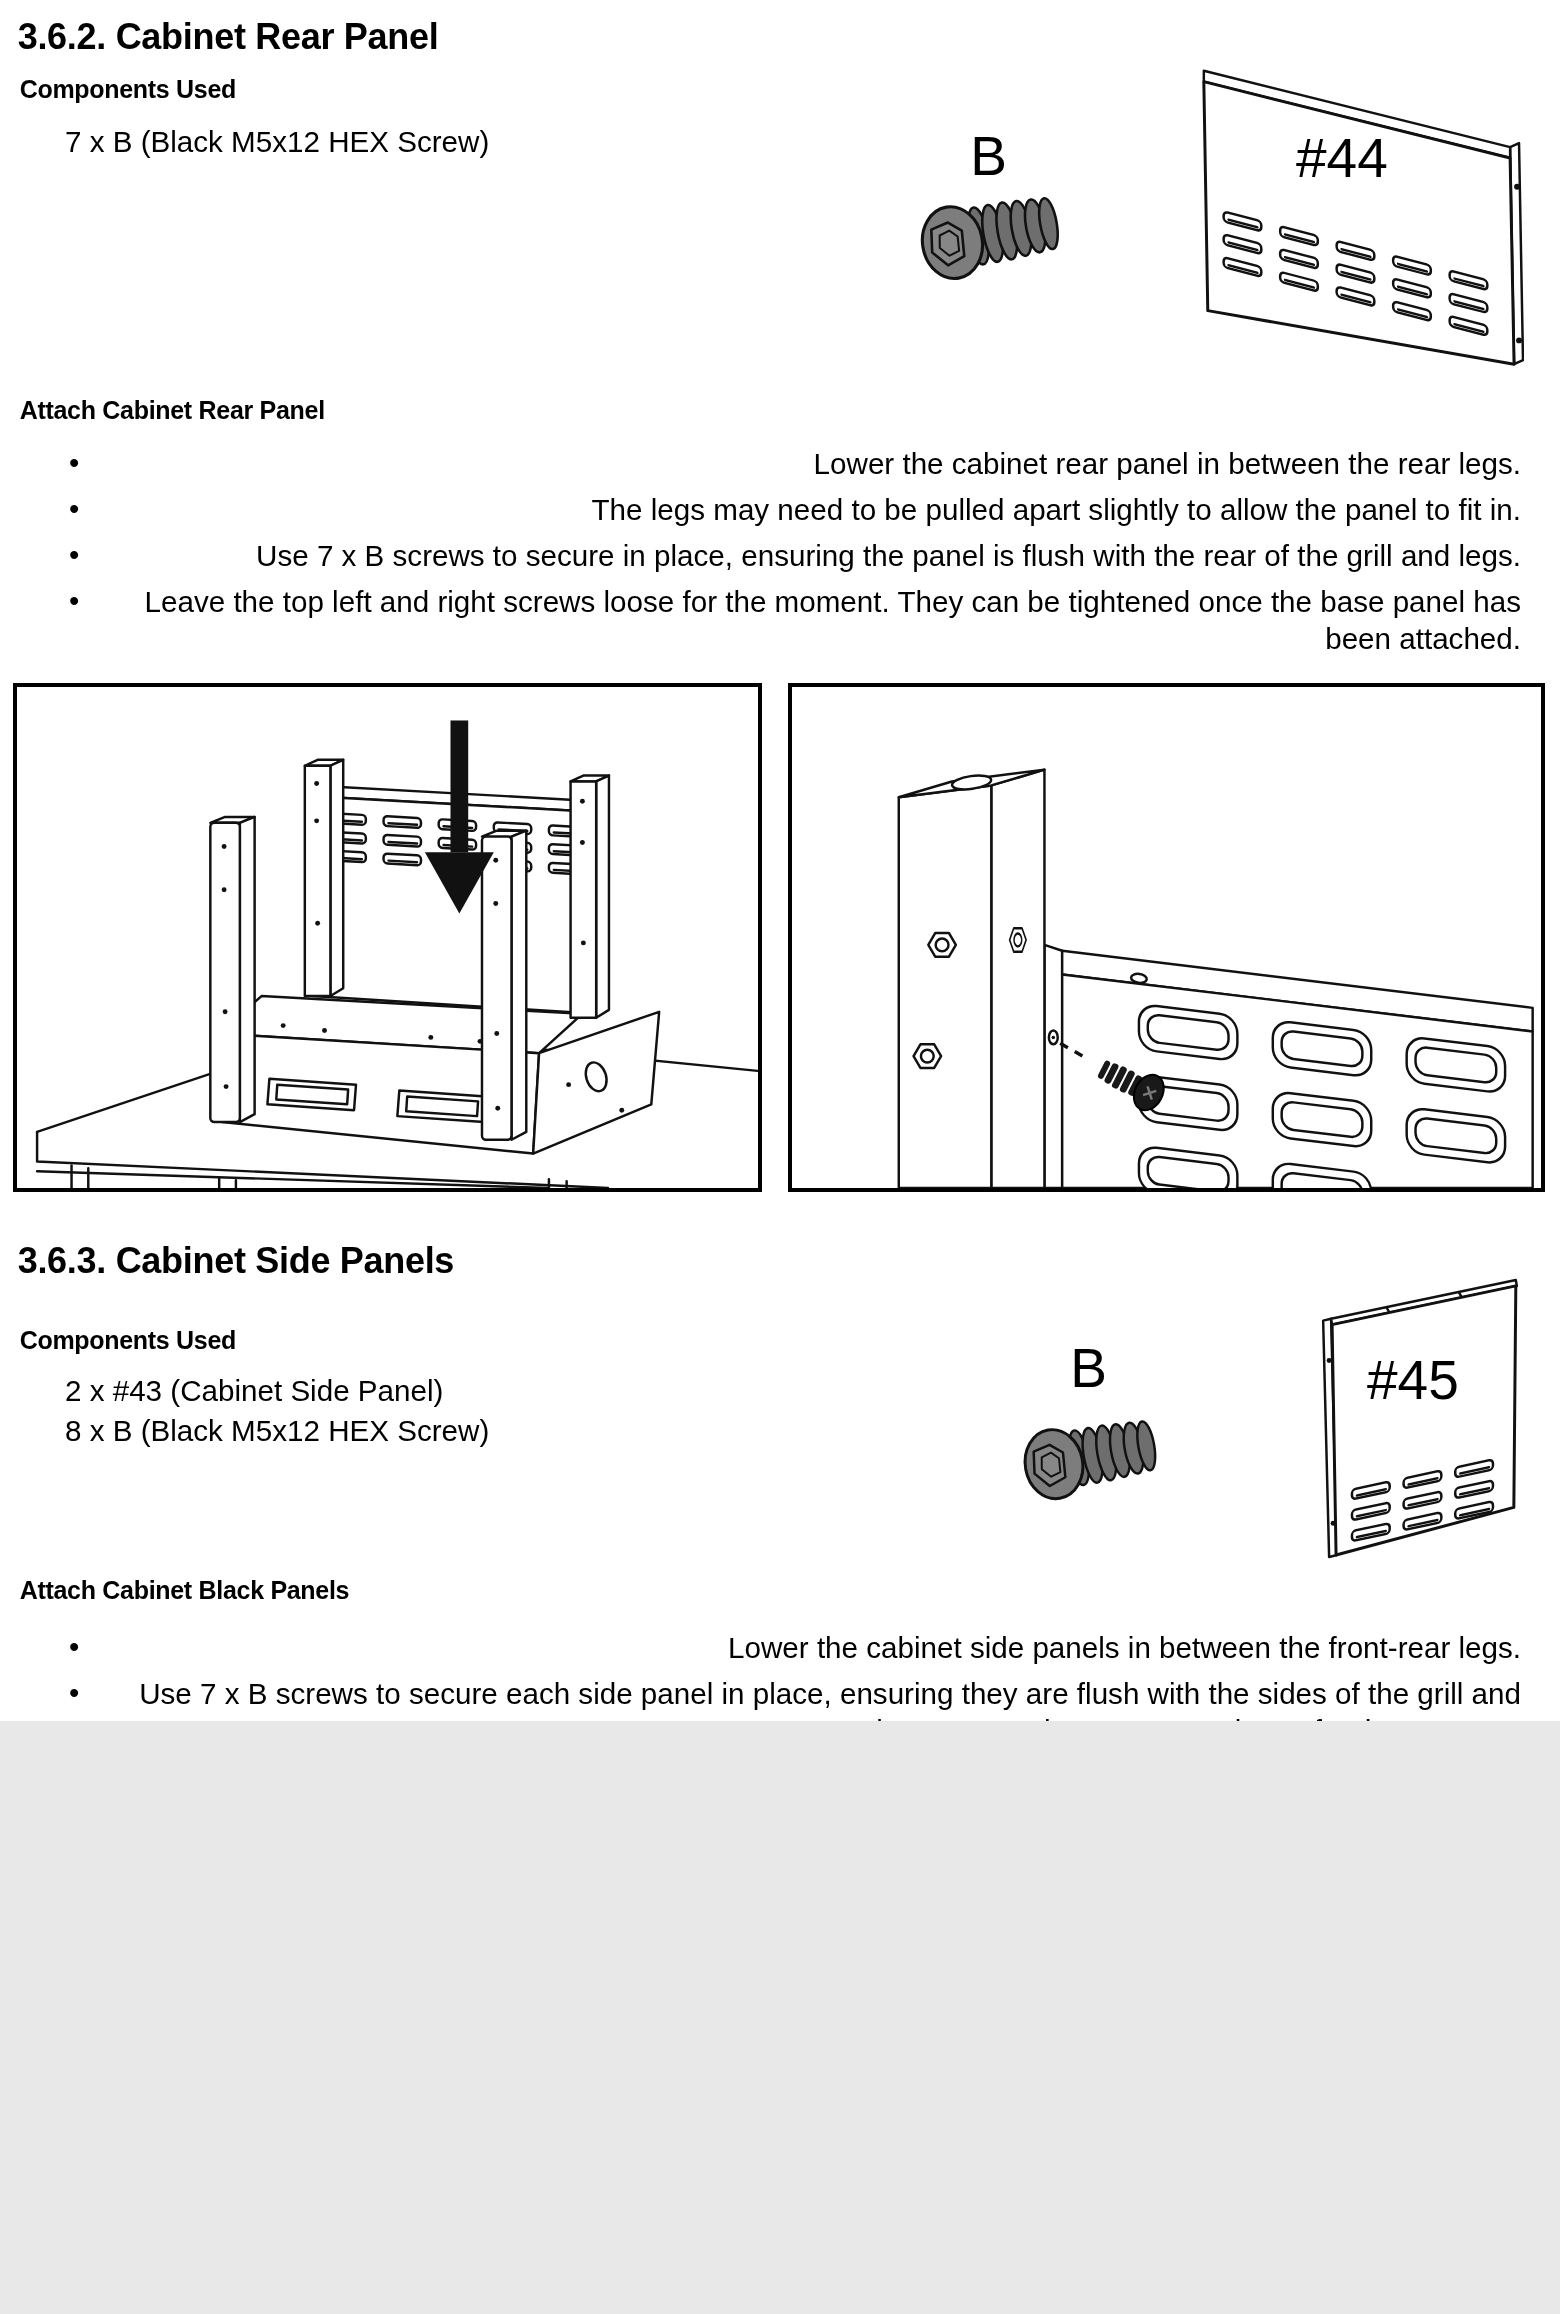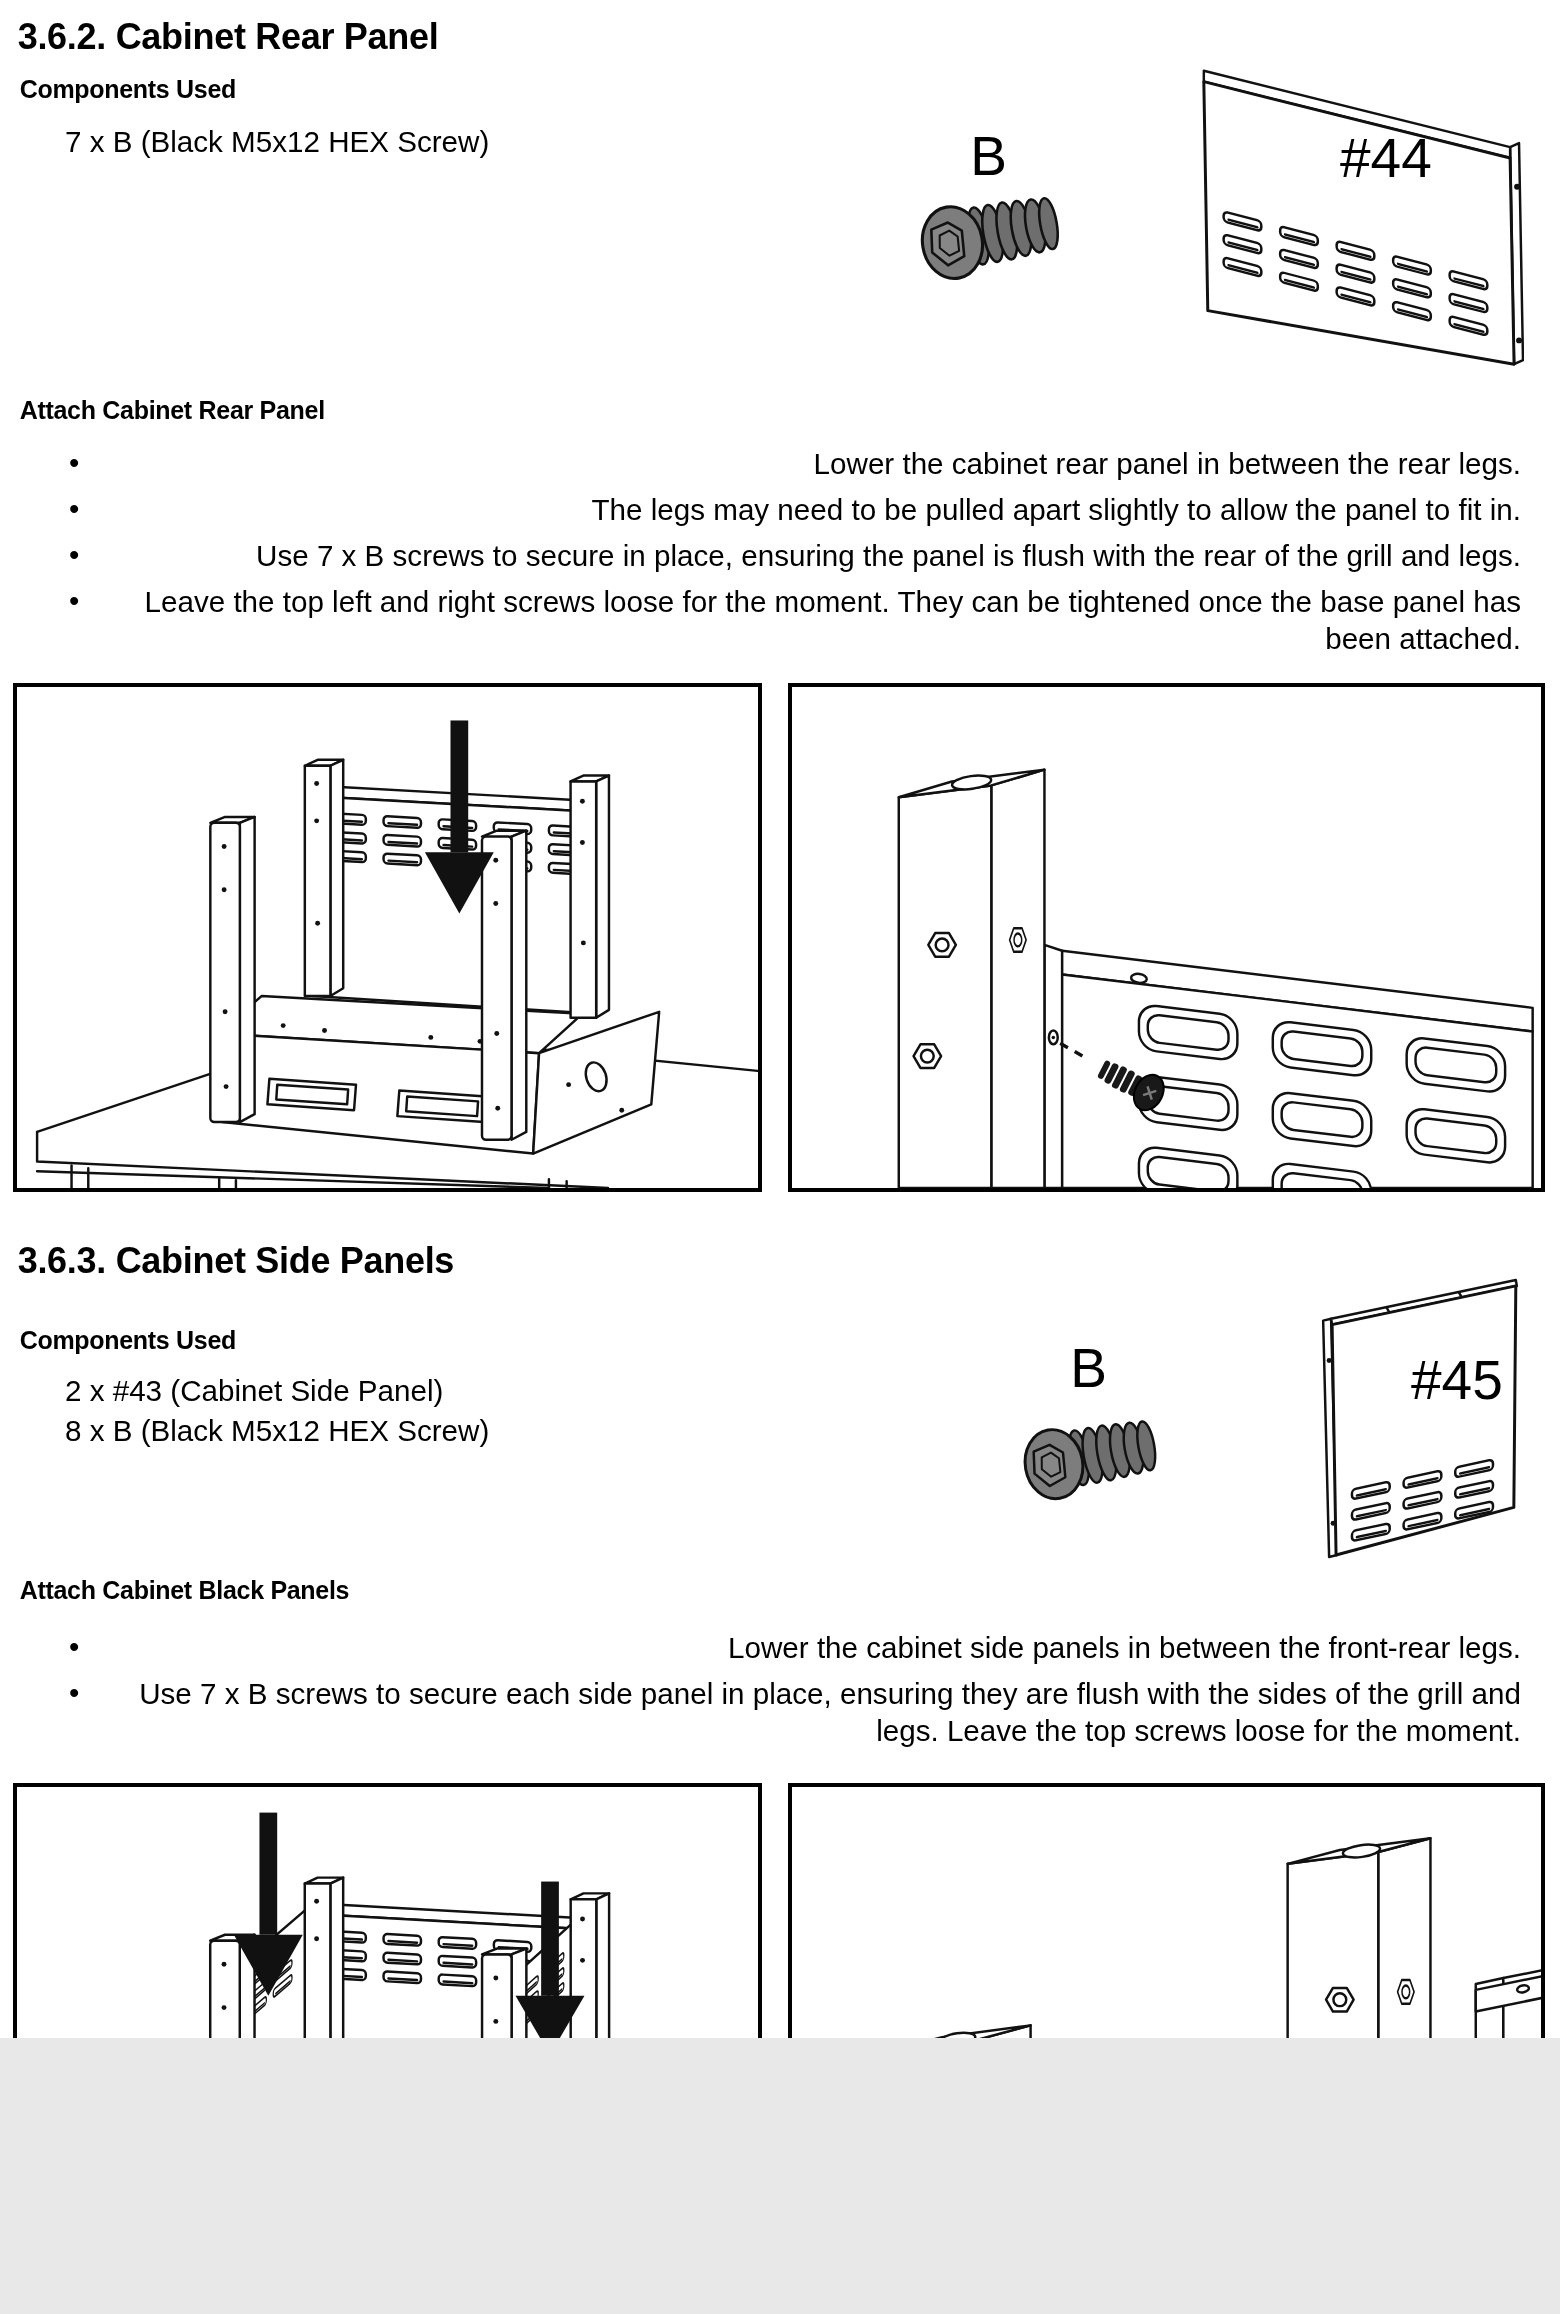--- a/index.html
+++ b/index.html
@@ -1,28 +1,28 @@
 <!DOCTYPE html>
 <html><head>
 <meta charset="utf-8">
 <style>
   html,body{margin:0;padding:0;background:#e8e8e8;}
   .page{
-    position:relative;width:1560px;height:2038px;background:#ffffff;
+    position:relative;width:1560px;height:1721px;background:#ffffff;
     font-family:"Liberation Sans", sans-serif;color:#000;overflow:hidden;
   }
   .abs{position:absolute;}
   .sec-title{font-size:36px;font-weight:700;letter-spacing:-0.3px;}
   .sub-head{font-size:25px;font-weight:700;letter-spacing:-0.3px;}
   .comp-list{font-size:29.6px;line-height:40px;}
   .bullets{list-style:none;margin:0;padding:0;font-size:29.6px;line-height:37px;width:1456px;text-align:right;}
   .bullets li{position:relative;padding-left:35px;margin-bottom:8.9px;}
   .bullets li::before{content:"•";position:absolute;left:3.9px;top:-1px;font-size:29.6px;}
   .b-label{font-size:55px;font-weight:400;text-align:center;width:89px;}
-  .panel-num{font-size:55px;font-weight:400;letter-spacing:0px;margin-left:44px;}
+  .panel-num{font-size:55px;font-weight:400;letter-spacing:0px;}
   .fig-box{position:absolute;border:4.9px solid #000;background:#fff;overflow:hidden;}
   .fig-box svg{display:block;width:100%;height:100%;}
   svg .ln{stroke:#111;stroke-width:2.5;fill:none;stroke-linejoin:round;stroke-linecap:round;}
   svg .fw{stroke:#111;stroke-width:2.5;fill:#fff;stroke-linejoin:round;}
   svg .fw3{stroke:#111;stroke-width:3;fill:#fff;stroke-linejoin:round;}
   svg .dot{fill:#111;stroke:none;}
   svg .blk{fill:#111;stroke:none;}
   svg .dash{stroke:#111;stroke-width:3.5;fill:none;stroke-dasharray:9 8;}
 </style>
 </head>

